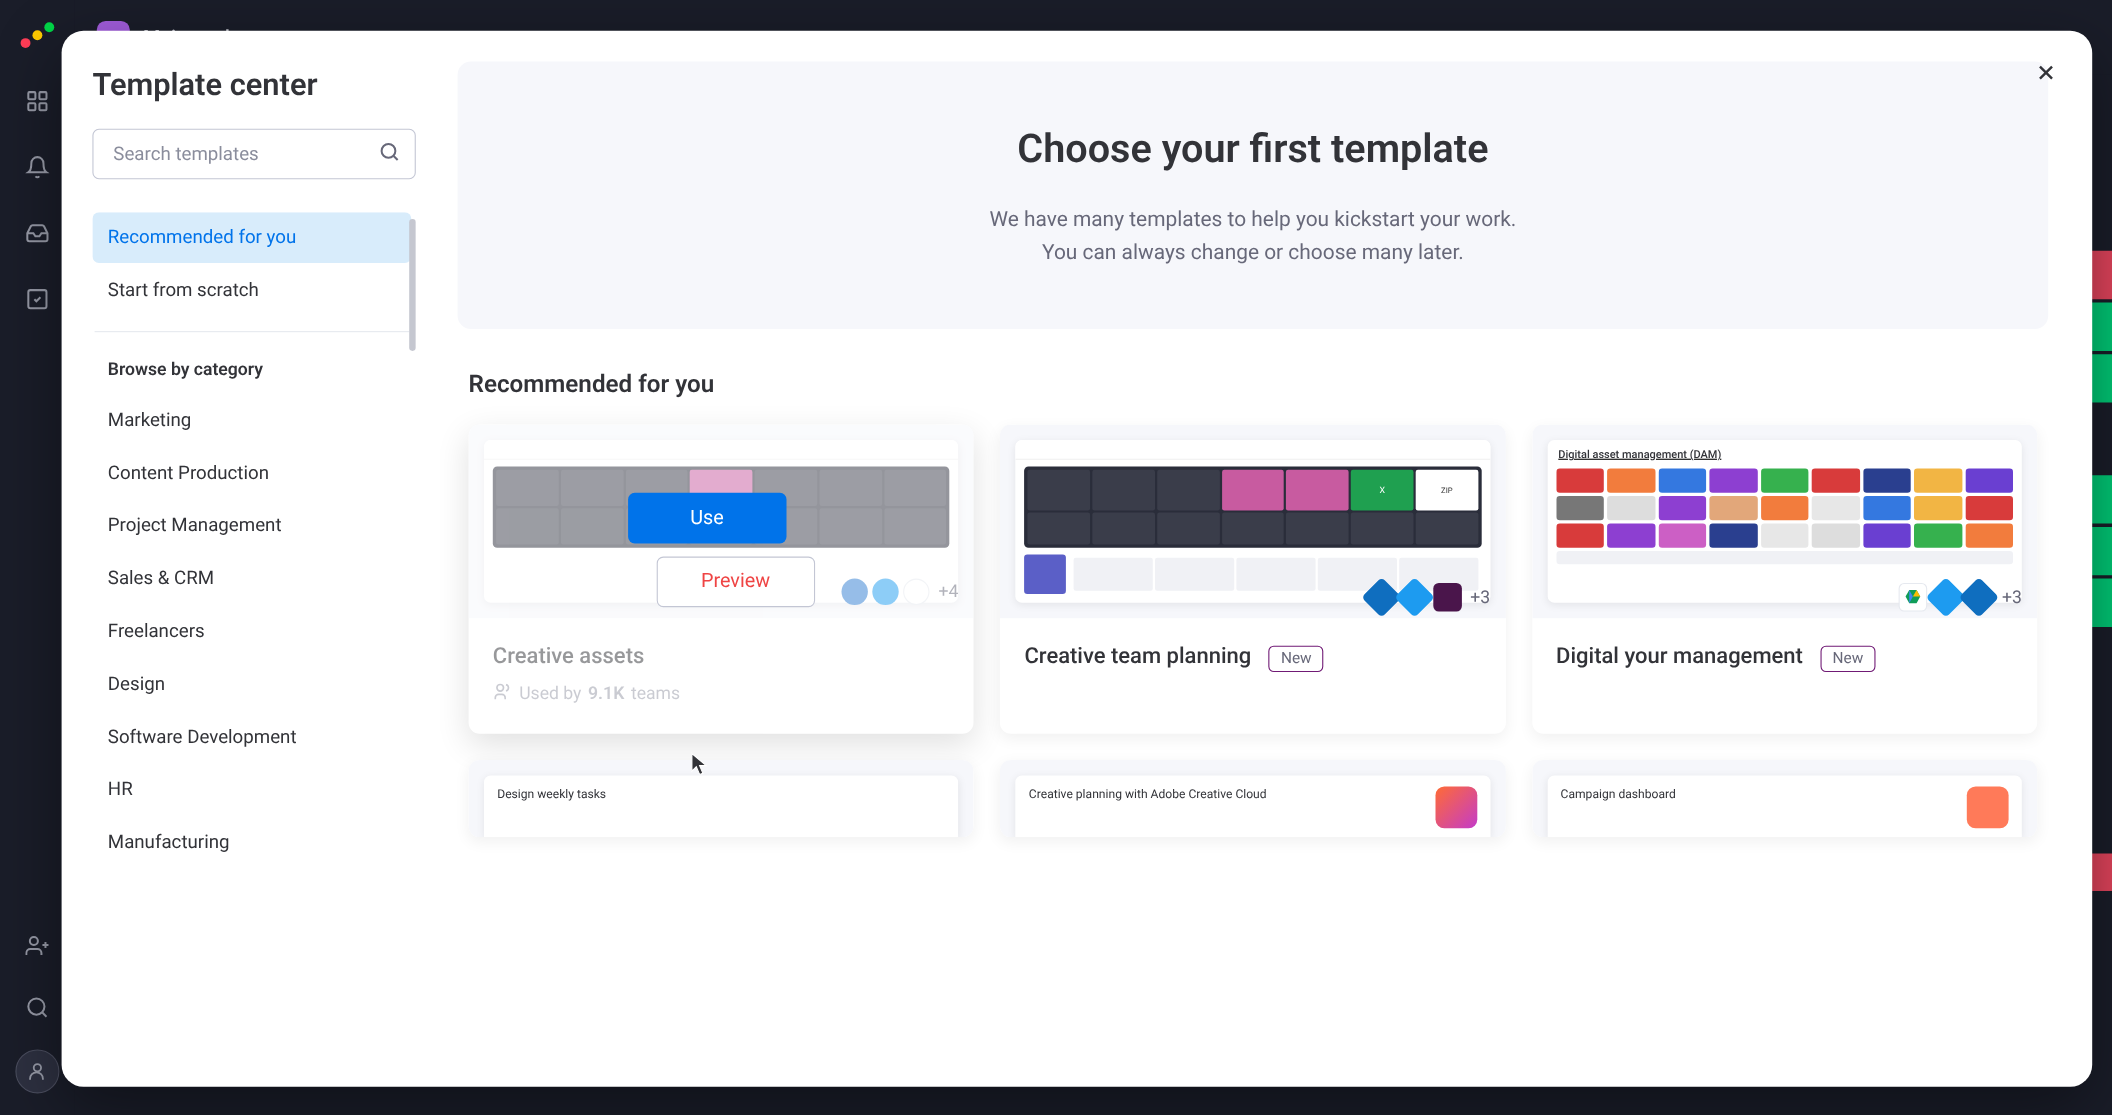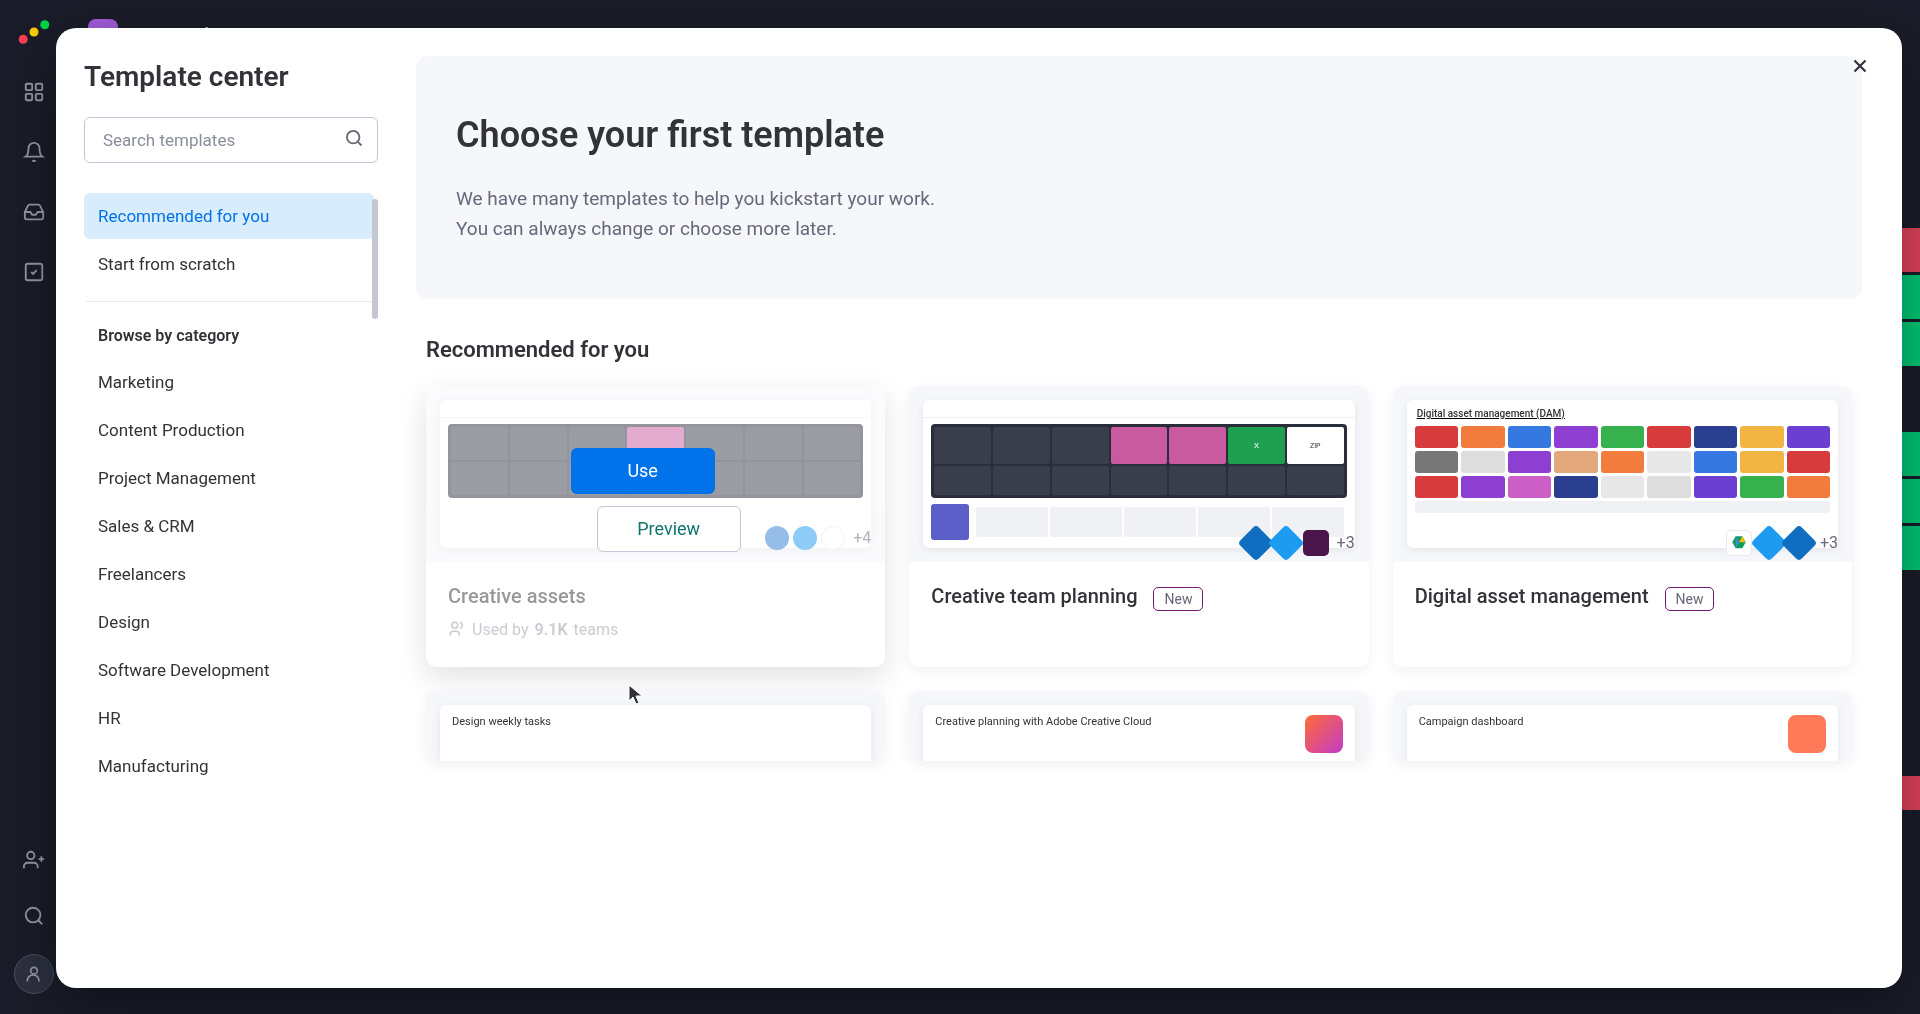--- a/index.html
+++ b/index.html
@@ -41,41 +41,41 @@
 .search-icon svg { width: 20px; height: 20px; }
 
 .cat-list { overflow-y: auto; padding-right: 4px; flex: 1; position: relative; }
 .cat-item { padding: 13px 14px; font-size: 17px; color: #323338; border-radius: 6px; cursor: pointer; margin-bottom: 2px; }
 .cat-item.active { background: #d8ecfb; color: #0073ea; }
 .cat-sep { height: 0; border-top: 1px solid #e6e9ef; margin: 14px 2px; }
 .cat-heading { font-size: 16px; font-weight: 600; color: #323338; padding: 10px 14px 14px; }
 .scroll-ind { position: absolute; right: 0; top: 6px; width: 6px; height: 120px; background: #c5c7d0; border-radius: 3px; }
 
 .main { flex: 1; overflow-y: auto; padding: 28px 40px 0 16px; }
-.hero { background: #f6f7fb; border-radius: 12px; padding: 58px 40px 54px; text-align: left; margin-bottom: 38px; }
+.hero { background: #f6f7fb; border-radius: 12px; padding: 58px 40px 54px; text-align: center; margin-bottom: 38px; }
 .hero-title { font-size: 36px; font-weight: 600; color: #323338; margin-bottom: 28px; }
 .hero-sub { font-size: 19px; color: #676879; line-height: 1.6; }
 
 .section-title { font-size: 22px; font-weight: 600; color: #323338; margin-bottom: 24px; margin-left: 10px; }
 .card-grid { display: grid; grid-template-columns: repeat(3, 1fr); gap: 24px; padding: 0 10px; }
 
 .t-card { background: #fff; border-radius: 10px; overflow: hidden; position: relative; box-shadow: 0 4px 14px rgba(0,0,0,0.06); }
 .t-card.hovered { box-shadow: 0 10px 30px rgba(0,0,0,0.12); }
 .card-img { height: 176px; background: #f6f7fb; position: relative; overflow: hidden; }
 .card-info { padding: 22px 22px 28px; }
 .card-name { font-size: 20px; font-weight: 500; color: #323338; display: inline; }
 .new-badge { display: inline-block; border: 1px solid #701a75; color: #676879; font-size: 14px; padding: 3px 10px; border-radius: 5px; margin-left: 12px; vertical-align: middle; }
 .used-by { font-size: 16px; color: #9699a6; margin-top: 12px; display: flex; align-items: center; gap: 6px; }
 .used-by b { font-weight: 600; }
 
 
 .hover-buttons { position: absolute; top: 62px; left: 50%; transform: translateX(-50%); display: flex; flex-direction: column; gap: 12px; z-index: 3; justify-content: space-between; }
 .btn { width: 144px; height: 46px; border-radius: 6px; font-size: 18px; font-weight: 400; display: flex; align-items: center; justify-content: center; cursor: pointer; }
 .btn-use { background: #0073ea; color: #fff; border: none; }
-.btn-preview { background: #fff; color: #0f766e; border: 1px solid #c3c6d4; margin-left: 26px; }
+.btn-preview { background: #fff; color: #ef4444; border: 1px solid #c3c6d4; margin-left: 26px; }
 .t-card.hovered .card-img { opacity: 0.5; }
 .t-card.hovered .card-name, .t-card.hovered .used-by { opacity: 0.5; }
 
 
 .integ-row { position: absolute; bottom: 6px; right: 14px; display: flex; align-items: center; gap: 4px; z-index: 2; }
 .integ-icon { width: 26px; height: 26px; border-radius: 5px; display: flex; align-items: center; justify-content: center; color: #fff; font-size: 14px; }
 .integ-blue { background: #0f6ebf; transform: rotate(45deg); border-radius: 4px; }
 .integ-cyan { background: #1d9bf0; transform: rotate(45deg); border-radius: 4px; }
 .integ-dark { background: #4a154b; border-radius: 5px; }
 .integ-white { background: #fff; border: 1px solid #e6e9ef; }
@@ -215,21 +215,21 @@
         <div class="cat-item">HR</div>
         <div class="cat-item">Manufacturing</div>
       </div>
     </div>
 
     <div class="main">
       <div class="hero">
         <div class="hero-title">Choose your first template</div>
         <div class="hero-sub">
           <div>We have many templates to help you kickstart your work.</div>
-          <div>You can always change or choose more later.</div>
+          <div>You can always change or choose many later.</div>
         </div>
       </div>
 
       <div class="section-title">Recommended for you</div>
 
       <div class="card-grid">
 
         <div class="t-card hovered">
           <div class="card-img">
             <div class="thumb">
@@ -360,21 +360,21 @@
                     <path fill="#4285f4" d="M7 2l5 9-5 9z"></path>
                     <path fill="#fbbc04" d="M17 2l5 9H12z"></path>
                   </svg>
               </div>
               <div class="integ-icon integ-cyan"></div>
               <div class="integ-icon integ-blue"></div>
               <span class="integ-more">+3</span>
             </div>
           </div>
           <div class="card-info">
-            <span class="card-name">Digital asset management</span>
+            <span class="card-name">Digital your management</span>
             <span class="new-badge">New</span>
           </div>
         </div>
 
         <div class="t-card" style="height:70px">
           <div class="card-img" style="height:70px">
             <div class="thumb-mini">
               <span class="thumb-mini-title">Design weekly tasks</span>
             </div>
           </div>

